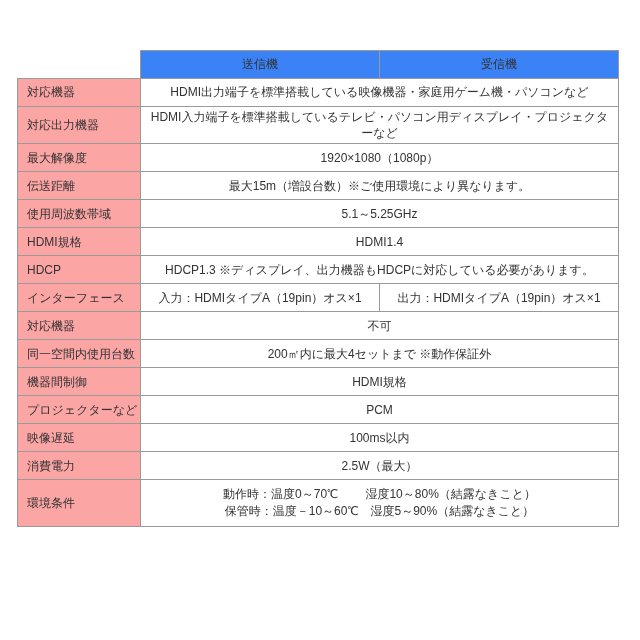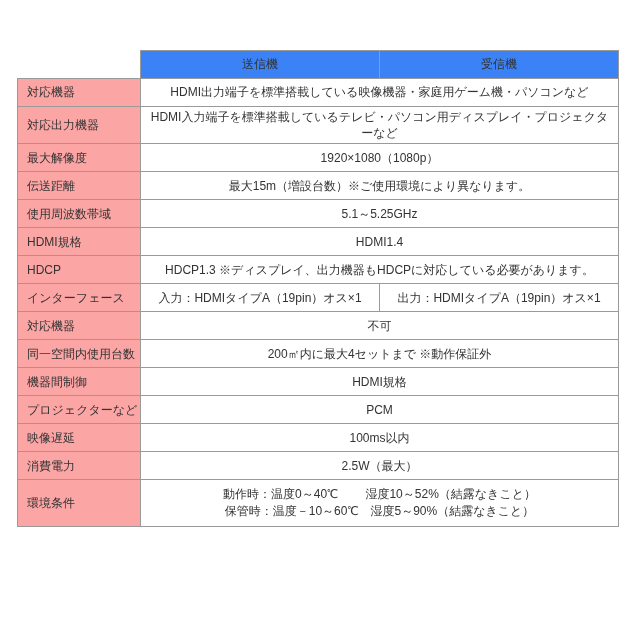--- a/index.html
+++ b/index.html
@@ -132,19 +132,19 @@
         <th class="label">映像遅延</th>
         <td class="value" colspan="2">100ms以内</td>
       </tr>
       <tr>
         <th class="label">消費電力</th>
         <td class="value" colspan="2">2.5W（最大）</td>
       </tr>
       <tr class="env-row">
         <th class="label">環境条件</th>
         <td class="value" colspan="2">
-          <div class="env-line">動作時：温度0～40℃　　 湿度10～52%（結露なきこと）</div>
+          <div class="env-line">動作時：温度0～70℃　　 湿度10～80%（結露なきこと）</div>
           <div class="env-line">保管時：温度－10～60℃　湿度5～90%（結露なきこと）</div>
         </td>
       </tr>
     </tbody>
   </table>
 </div>
 
 </body></html>

